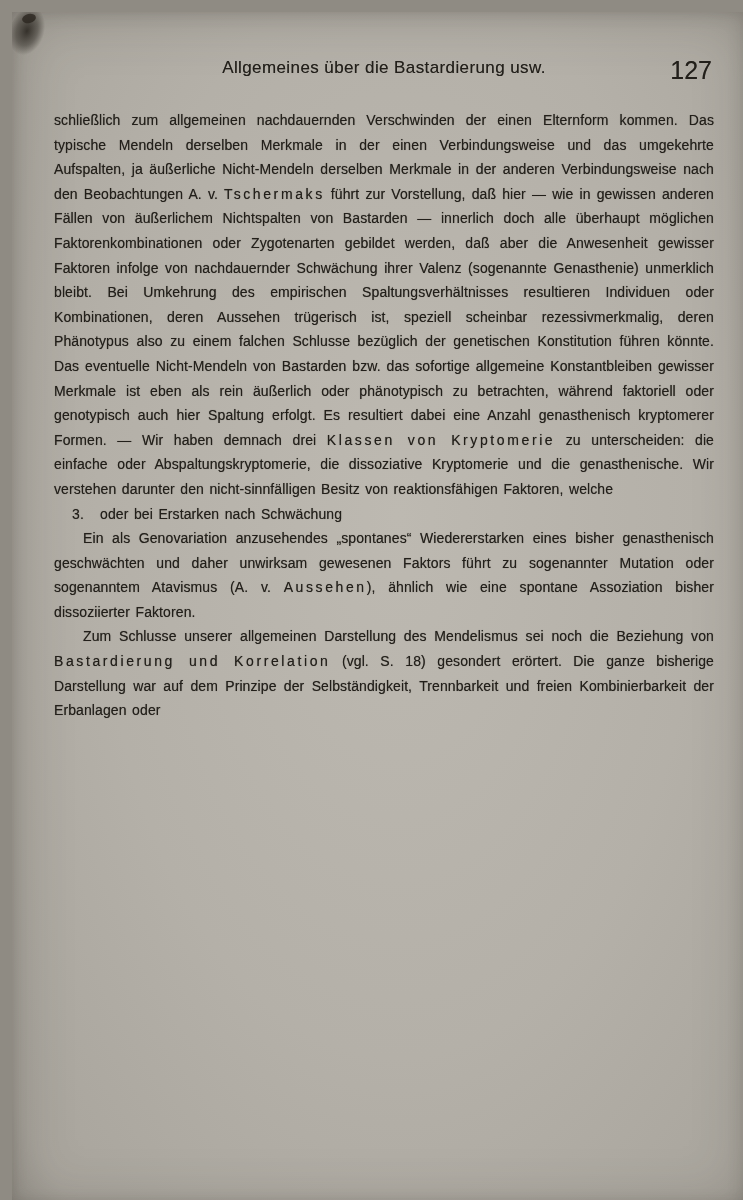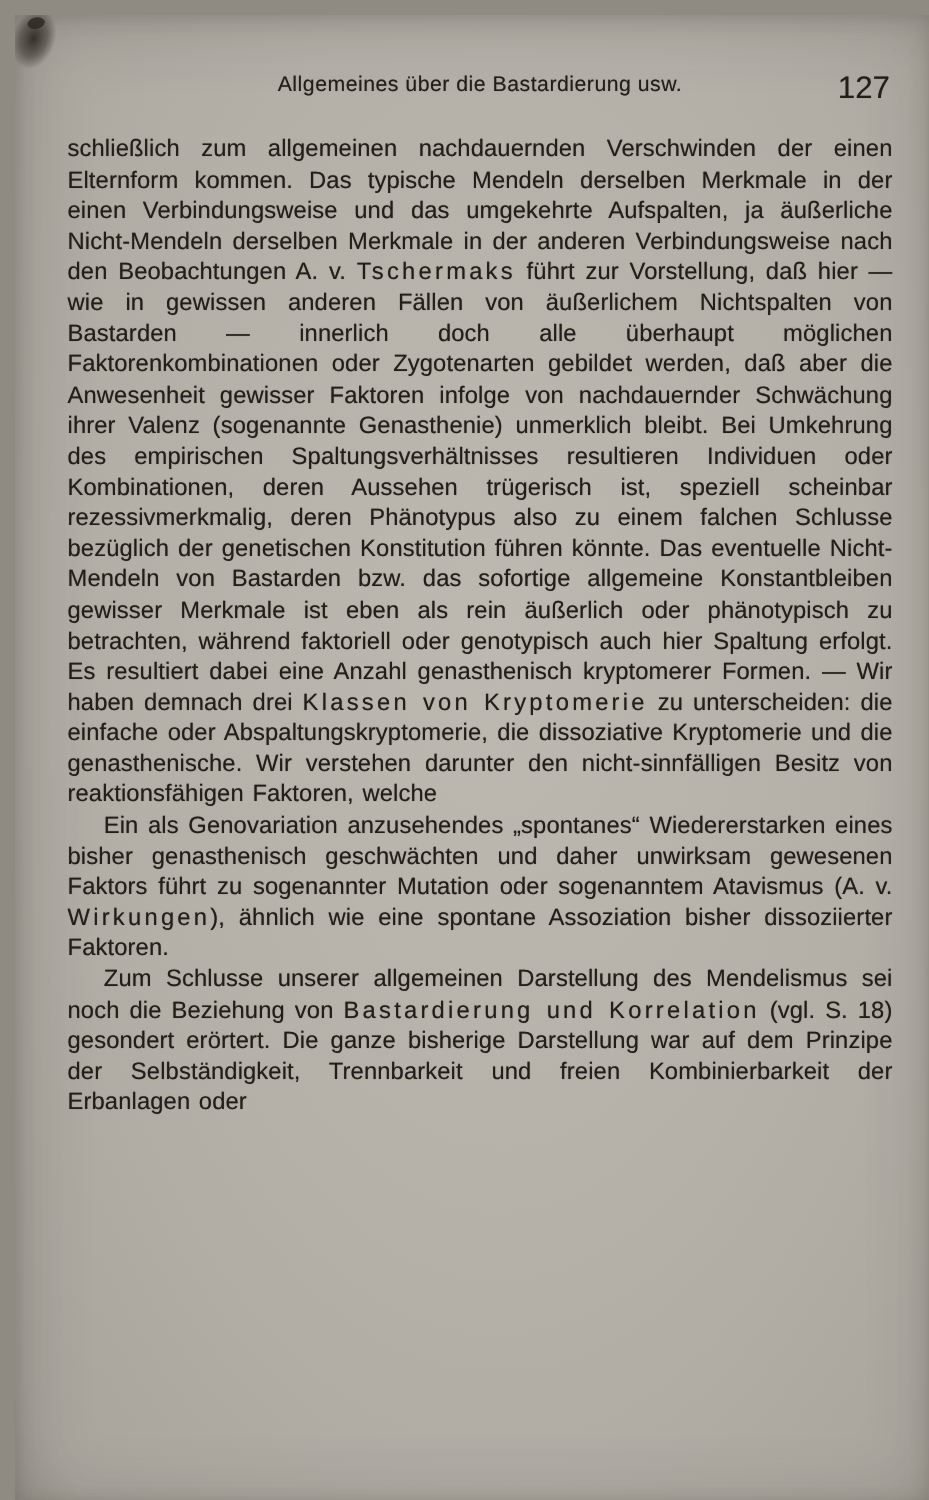--- a/index.html
+++ b/index.html
@@ -61,21 +61,21 @@
     top: -2px;
     font-size: 25px;
     text-shadow: 0 0 0.6px rgba(30,27,22,0.55);
   }
   .body-text {
     width: 660px;
   }
   .para, .list-item {
     margin: 0;
     text-align: justify;
-    font-size: 19px;
+    font-size: 14px;
     line-height: 24.6px;
     letter-spacing: 0.1px;
     word-spacing: 1.5px;
     text-shadow: 0 0 0.7px rgba(32,28,22,0.6);
   }
   .para.indent {
     text-indent: 29px;
   }
   .sperr {
     letter-spacing: 2.6px;
@@ -96,16 +96,17 @@
   <div class="scan-blob"></div>
   <div class="scan-speck"></div>
 
   <div class="running-head">
     <span class="head-title">Allgemeines über die Bastardierung usw.</span>
     <span class="page-number">127</span>
   </div>
 
   <div class="body-text" id="body-container" lang="de">
       <p class="para"><span>schließlich zum allgemeinen nachdauernden Verschwinden der einen Elternform kommen. Das typische Mendeln derselben Merkmale in der einen Verbindungsweise und das umgekehrte Aufspalten, ja äußerliche Nicht-Mendeln derselben Merkmale in der anderen Verbindungsweise nach den Beobachtungen A. v. </span><span class="sperr">Tschermaks</span><span> führt zur Vorstellung, daß hier — wie in gewissen anderen Fällen von äußerlichem Nichtspalten von Bastarden — innerlich doch alle überhaupt möglichen Faktorenkombinationen oder Zygotenarten gebildet werden, daß aber die Anwesenheit gewisser Faktoren infolge von nachdauernder Schwächung ihrer Valenz (sogenannte Genasthenie) unmerklich bleibt. Bei Umkehrung des empirischen Spaltungsverhältnisses resultieren Individuen oder Kombinationen, deren Aussehen trügerisch ist, speziell scheinbar rezessivmerkmalig, deren Phänotypus also zu einem falchen Schlusse bezüglich der genetischen Konstitution führen könnte. Das eventuelle Nicht-Mendeln von Bastarden bzw. das sofortige allgemeine Konstantbleiben gewisser Merkmale ist eben als rein äußerlich oder phänotypisch zu betrachten, während faktoriell oder genotypisch auch hier Spaltung erfolgt. Es resultiert dabei eine Anzahl genasthenisch kryptomerer Formen. — Wir haben demnach drei </span><span class="sperr">Klassen von Kryptomerie</span><span> zu unterscheiden: die einfache oder Abspaltungskryptomerie, die dissoziative Kryptomerie und die genasthenische. Wir verstehen darunter den nicht-sinnfälligen Besitz von reaktionsfähigen Faktoren, welche</span></p>
-      <p class="para indent"><span>Ein als Genovariation anzusehendes „spontanes“ Wiedererstarken eines bisher genasthenisch geschwächten und daher unwirksam gewesenen Faktors führt zu sogenannter Mutation oder sogenanntem Atavismus (A. v. </span><span class="sperr">Wirkungen</span><span>), ähnlich wie eine spontane Assoziation bisher dissoziierter Faktoren.</span></p>
+      <div class="list-item"><span class="list-marker">3.</span><span><span>oder bei Erstarken nach Schwächung</span></span></div>
+      <p class="para indent"><span>Ein als Genovariation anzusehendes „spontanes“ Wiedererstarken eines bisher genasthenisch geschwächten und daher unwirksam gewesenen Faktors führt zu sogenannter Mutation oder sogenanntem Atavismus (A. v. </span><span class="sperr">Aussehen</span><span>), ähnlich wie eine spontane Assoziation bisher dissoziierter Faktoren.</span></p>
       <p class="para indent"><span>Zum Schlusse unserer allgemeinen Darstellung des Mendelismus sei noch die Beziehung von </span><span class="sperr">Bastardierung und Korrelation</span><span> (vgl. S. 18) gesondert erörtert. Die ganze bisherige Darstellung war auf dem Prinzipe der Selbständigkeit, Trennbarkeit und freien Kombinierbarkeit der Erbanlagen oder</span></p>
     </div>
 </div>
 
 </body></html>

